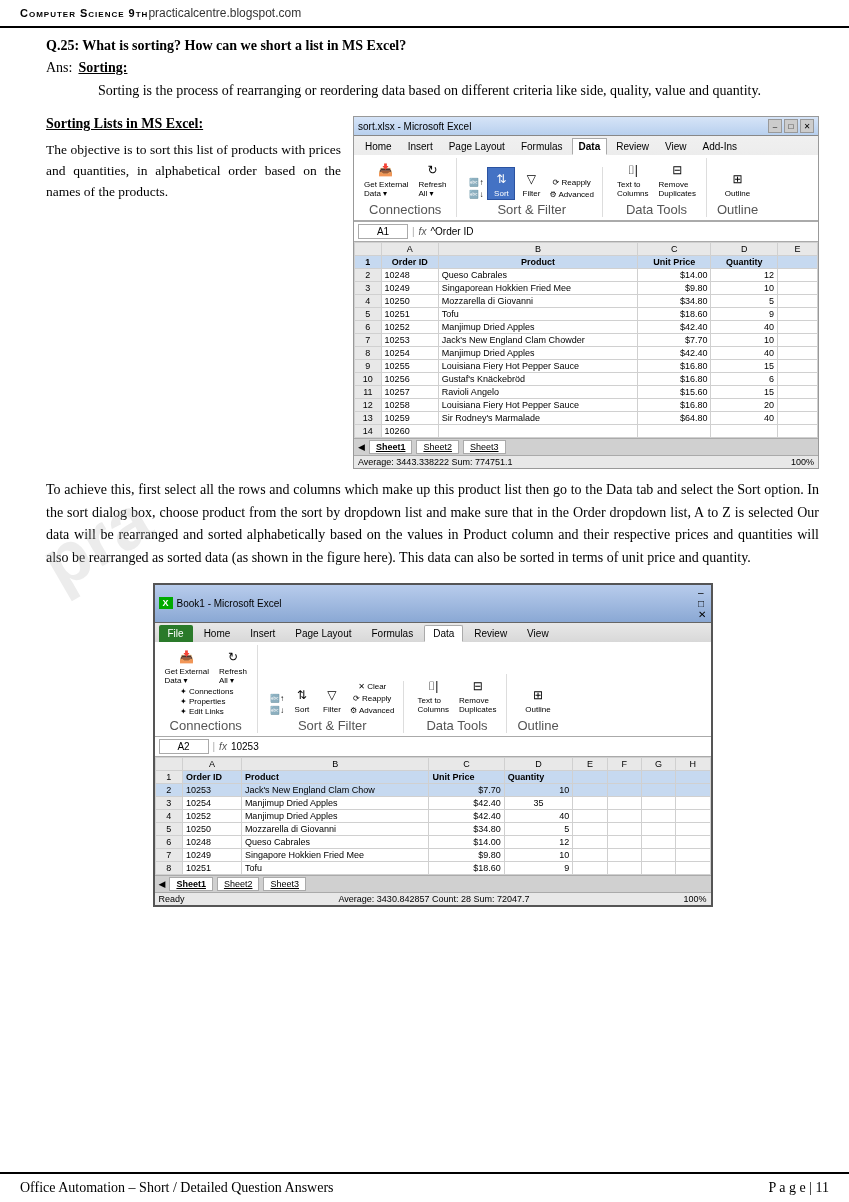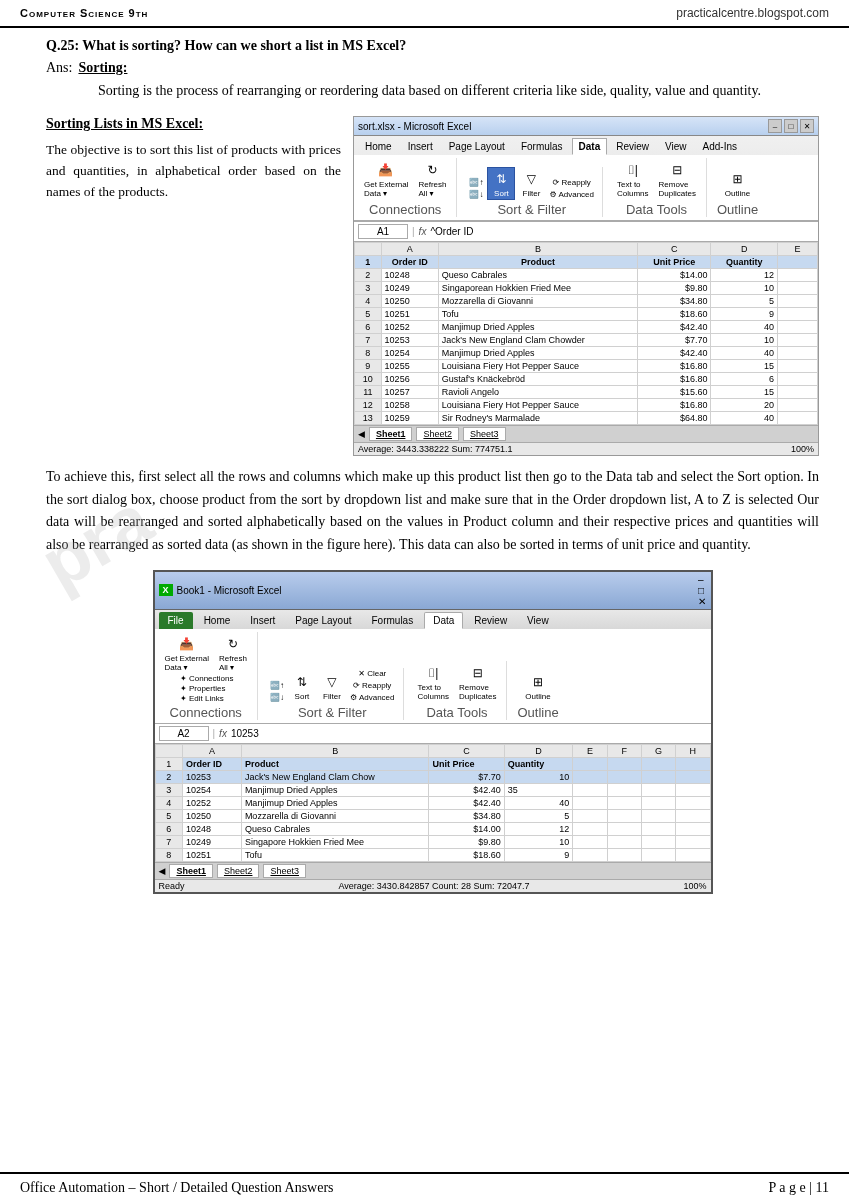--- a/index.html
+++ b/index.html
@@ -17,21 +17,20 @@
       width: 849px;
       min-height: 1202px;
       padding: 0;
       position: relative;
       background: #fff;
     }
 
     
     .page-header {
       display: flex;
-      justify-content: space-between;
       align-items: center;
       border-bottom: 2px solid #000;
       padding: 6px 20px;
       margin-bottom: 10px;
     }
     .header-left {
       font-family: Arial, sans-serif;
       font-size: 11px;
       font-variant: small-caps;
       font-weight: bold;
@@ -615,20 +614,28 @@
                     <td style="text-align: right;">$16.80</td>
                     <td style="text-align: right;">20</td>
                     <td></td>
                   </tr>
                   <tr>
                     <td class="row-num">13</td>
                     <td>10259</td>
                     <td>Sir Rodney's Marmalade</td>
                     <td style="text-align: right;">$64.80</td>
                     <td style="text-align: right;">40</td>
+                    <td></td>
+                  </tr>
+                  <tr>
+                    <td class="row-num">14</td>
+                    <td>10260</td>
+                    <td></td>
+                    <td style="text-align: right;"></td>
+                    <td style="text-align: right;"></td>
                     <td></td>
                   </tr>
                 </tbody>
             </table>
 
             <div class="ss-sheetbar">
               <span>◀</span>
               <span class="ss-sheet-tab active">Sheet1</span>
               <span class="ss-sheet-tab">Sheet2</span>
               <span class="ss-sheet-tab">Sheet3</span>
@@ -779,21 +786,21 @@
               <td></td>
               <td></td>
               <td></td>
               <td></td>
             </tr>
             <tr>
               <td class="row-num">3</td>
               <td>10254</td>
               <td>Manjimup Dried Apples</td>
               <td style="text-align: right;">$42.40</td>
-              <td style="text-align: left;">35</td>
+              <td style="text-align: center;">35</td>
               <td></td>
               <td></td>
               <td></td>
               <td></td>
             </tr>
             <tr>
               <td class="row-num">4</td>
               <td>10252</td>
               <td>Manjimup Dried Apples</td>
               <td style="text-align: right;">$42.40</td>

